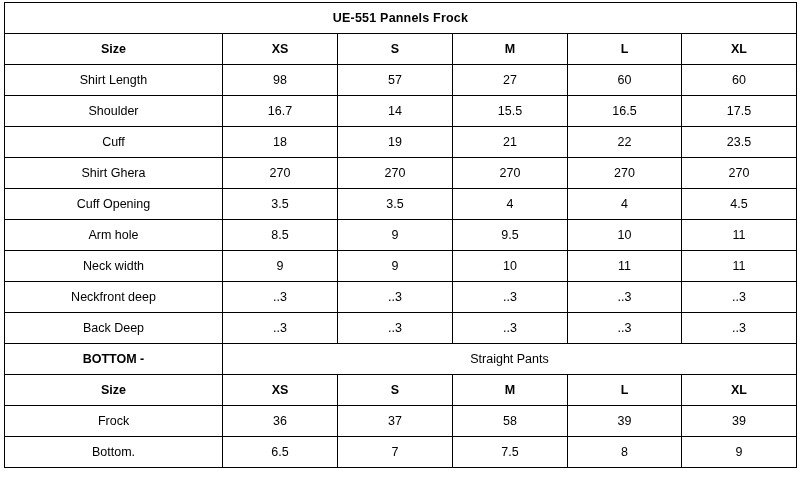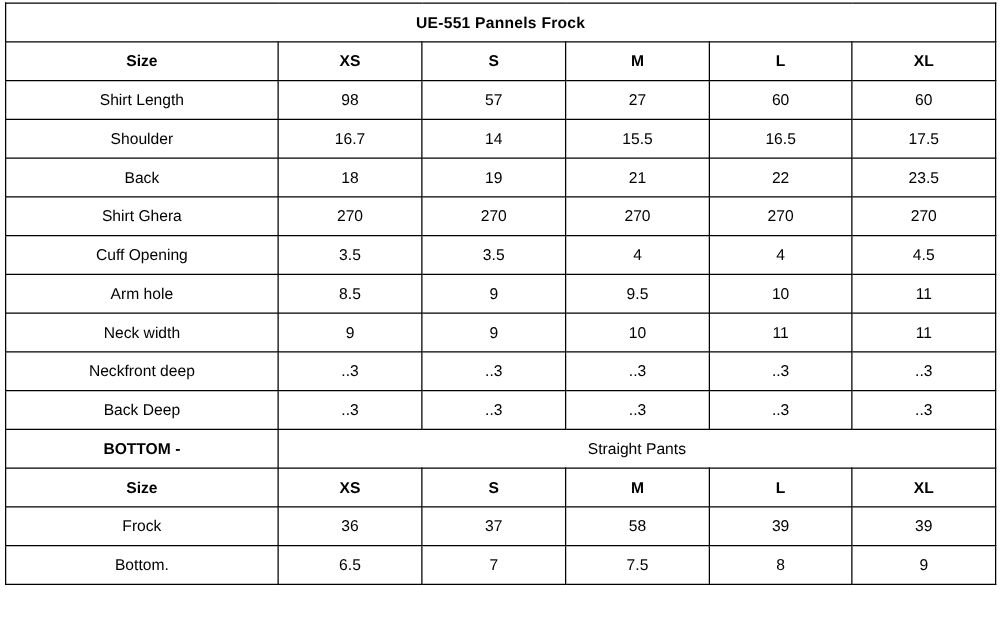--- a/index.html
+++ b/index.html
@@ -102,21 +102,21 @@
       <tr>
         <td class="rowlabel">Shoulder</td>
         <td>16.7</td>
         <td>14</td>
         <td>15.5</td>
         <td>16.5</td>
         <td>17.5</td>
       </tr>
 
       <tr>
-        <td class="rowlabel">Back</td>
+        <td class="rowlabel">Cuff</td>
         <td>18</td>
         <td>19</td>
         <td>21</td>
         <td>22</td>
         <td>23.5</td>
       </tr>
 
       <tr>
         <td class="rowlabel">Shirt Ghera</td>
         <td>270</td>

